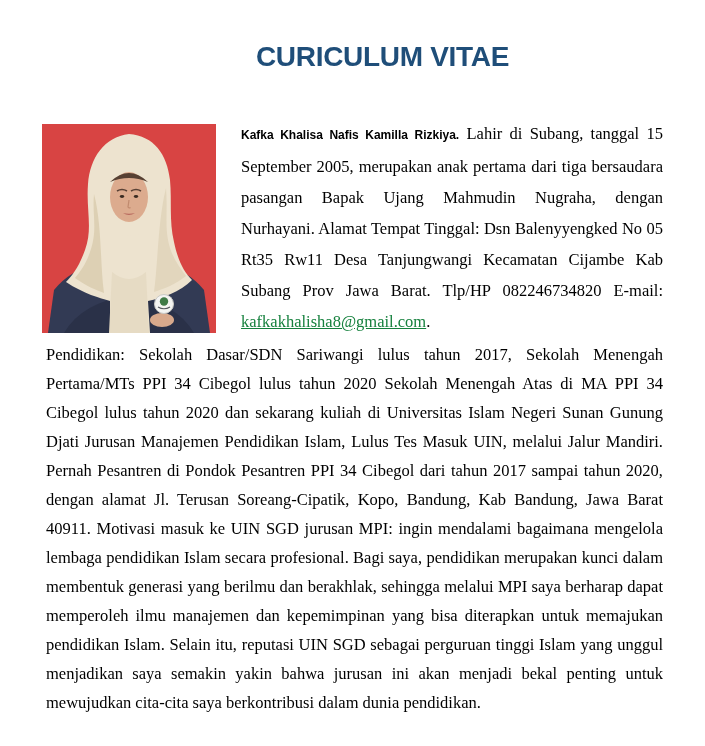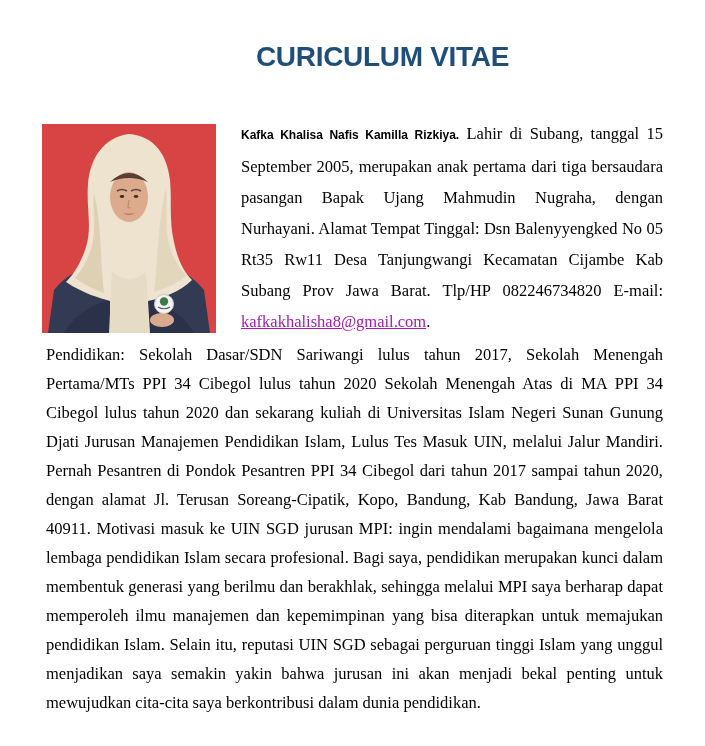--- a/index.html
+++ b/index.html
@@ -38,21 +38,21 @@
   .bio-paragraph {
     margin: 0;
     line-height: 31px;
   }
   .person-name {
     font-family: "Liberation Sans", sans-serif;
     font-weight: bold;
     font-size: 12px;
   }
   .email-link {
-    color: #a21caf;
+    color: #15803d;
     text-decoration: underline;
     cursor: pointer;
   }
   .education-paragraph {
     margin: 3px 0 0 4px;
     line-height: 29px;
   }
 </style>
 </head>
 <body>

